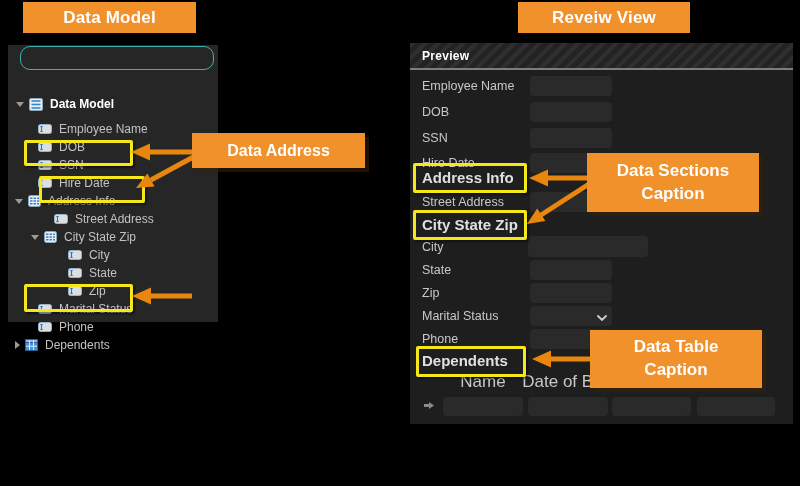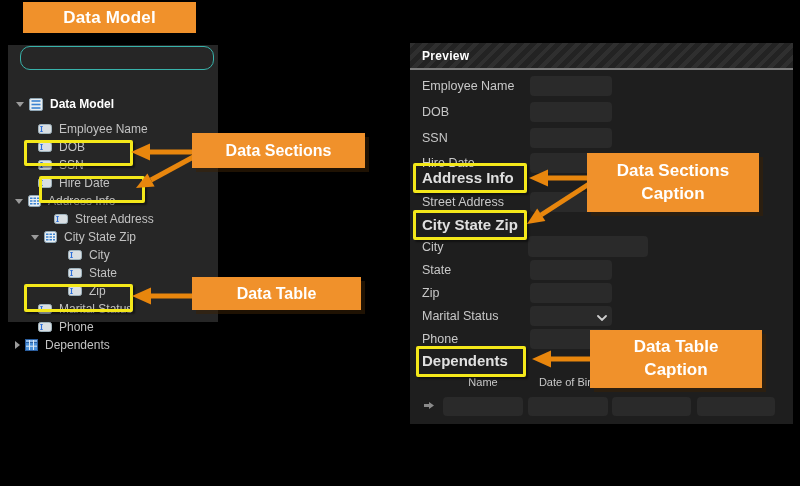--- a/index.html
+++ b/index.html
@@ -35,32 +35,33 @@
   .preview-header{position:absolute;left:0;top:0;width:100%;height:25px;
       background:repeating-linear-gradient(135deg,#2f2f2f 0 4px,#232323 4px 9px);
       border-bottom:2px solid #7d7d7d;display:flex;align-items:center;}
   .preview-title{color:#fff;font-weight:bold;font-size:12px;margin-left:12px;letter-spacing:.3px;}
   .flabel{position:absolute;left:12px;height:18px;line-height:18px;color:#C8C8C8;font-size:12.5px;}
   .finput{position:absolute;left:120px;width:82px;height:20px;background:#2A2A2A;border-radius:4px;}
   .finput.wide{left:118px;width:120px;height:21px;}
   .fselect{display:flex;align-items:center;justify-content:flex-end;padding-right:5px;box-sizing:border-box;}
   .caption{position:absolute;left:12px;height:18px;line-height:18px;color:#E0E0E0;
            font-weight:bold;font-size:15px;}
-  .th{position:absolute;height:18px;line-height:18px;color:#C8C8C8;font-size:11px;text-align:center;}
+  .th{position:absolute;height:18px;line-height:18px;color:#C8C8C8;font-size:17px;text-align:center;}
   .tcell{position:absolute;top:354px;height:19px;background:#2A2A2A;border-radius:4px;}
   .rowhandle{position:absolute;left:14px;top:358px;display:flex;}
 
   .arrows{position:absolute;left:0;top:0;z-index:40;pointer-events:none;}
 </style>
 </head>
 <body>
 
 <div class="canvas">
 
   <div class="badge" style="left:23px;top:2px;width:173px;height:31px;">Data Model</div>
+  <div class="badge" style="left:518px;top:2px;width:172px;height:31px;">Reveiw View</div>
 
   <div class="panel-left">
 
     <div class="trow" style="top:50px;">
       <span class="gap" style="width:8px"></span>
       <span class="tri down"></span>
       <span class="ticon">
         <svg width="14" height="13" viewBox="0 0 14 13">
             <rect x="0.5" y="0.5" width="13" height="12" rx="1.5" fill="#e8eef2" stroke="#8fa6b5"></rect>
             <g stroke="#3b82d0" stroke-width="1.6">
@@ -232,22 +233,21 @@
       <span class="tlabel">Dependents</span>
     </div>
   </div>
 
   <div class="sel-outline"></div>
 
   <div class="hl" style="left:24px;top:140px;width:103px;height:20px;"></div>
   <div class="hl" style="left:39px;top:176px;width:100px;height:21px;"></div>
   <div class="hl" style="left:24px;top:284px;width:103px;height:22px;"></div>
 
-  <div class="callout" style="left:192px;top:133px;width:173px;height:35px;">Data Sections</div>
-  <div class="callout" style="left:192px;top:277px;width:169px;height:33px;">Data Table</div>
+  <div class="callout" style="left:192px;top:133px;width:173px;height:35px;">Data Address</div>
 
   <div class="panel-right">
     <div class="preview-header">
       <span class="preview-title">Preview</span>
     </div>
 
     <div class="flabel" style="top:34px;">Employee Name</div>
     <div class="finput" style="top:33px;"></div>
 
     <div class="flabel" style="top:60px;">DOB</div>

